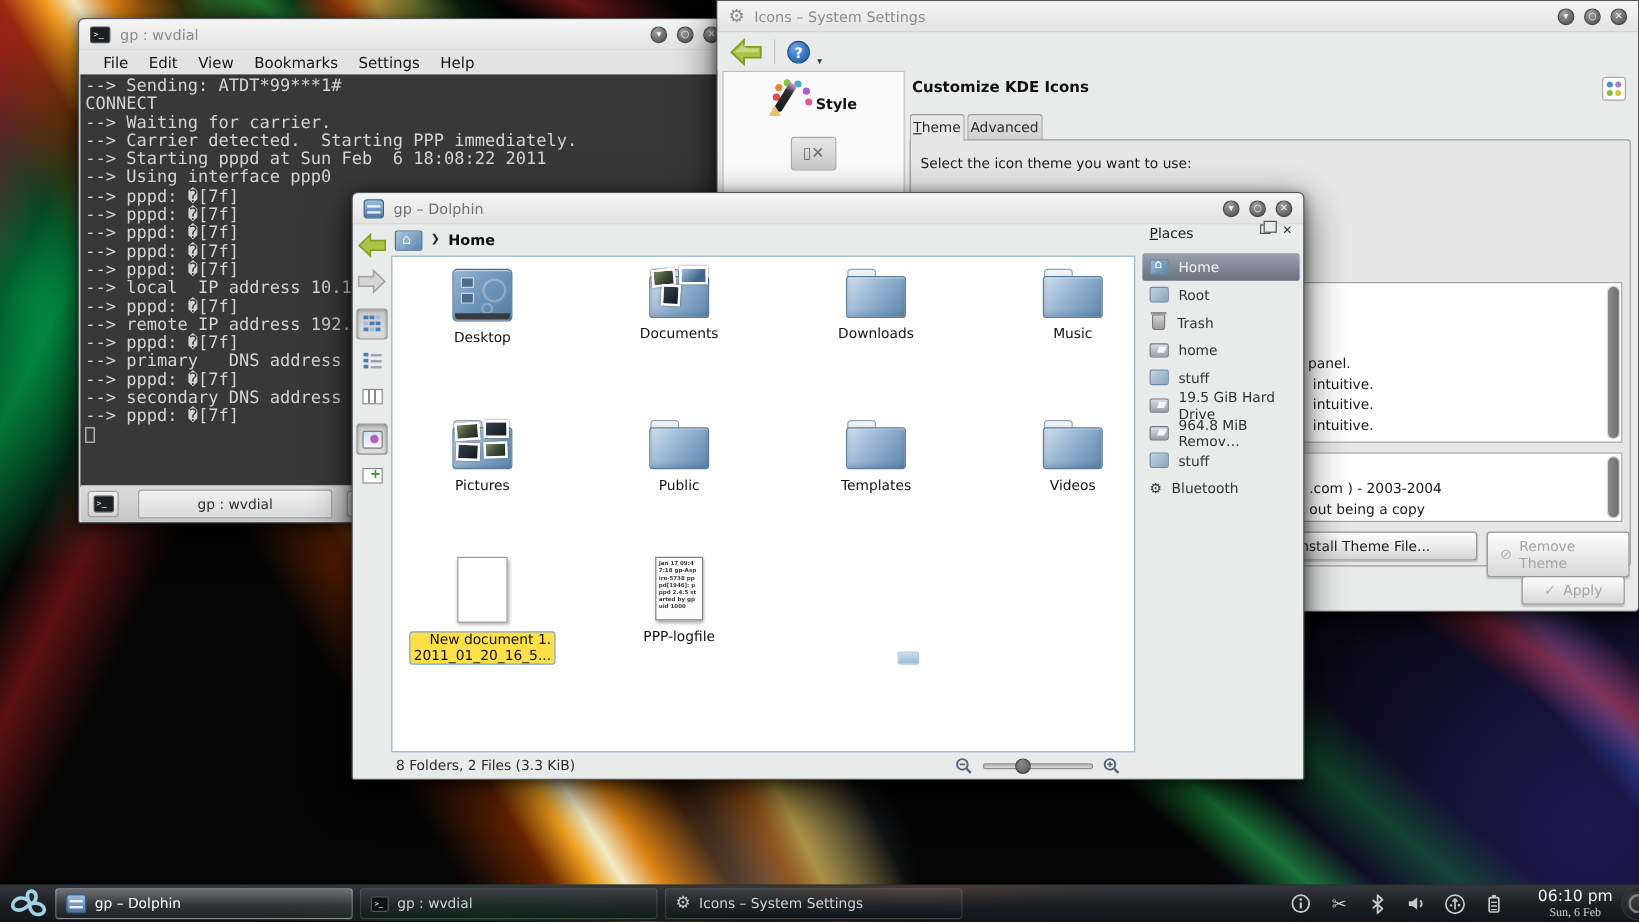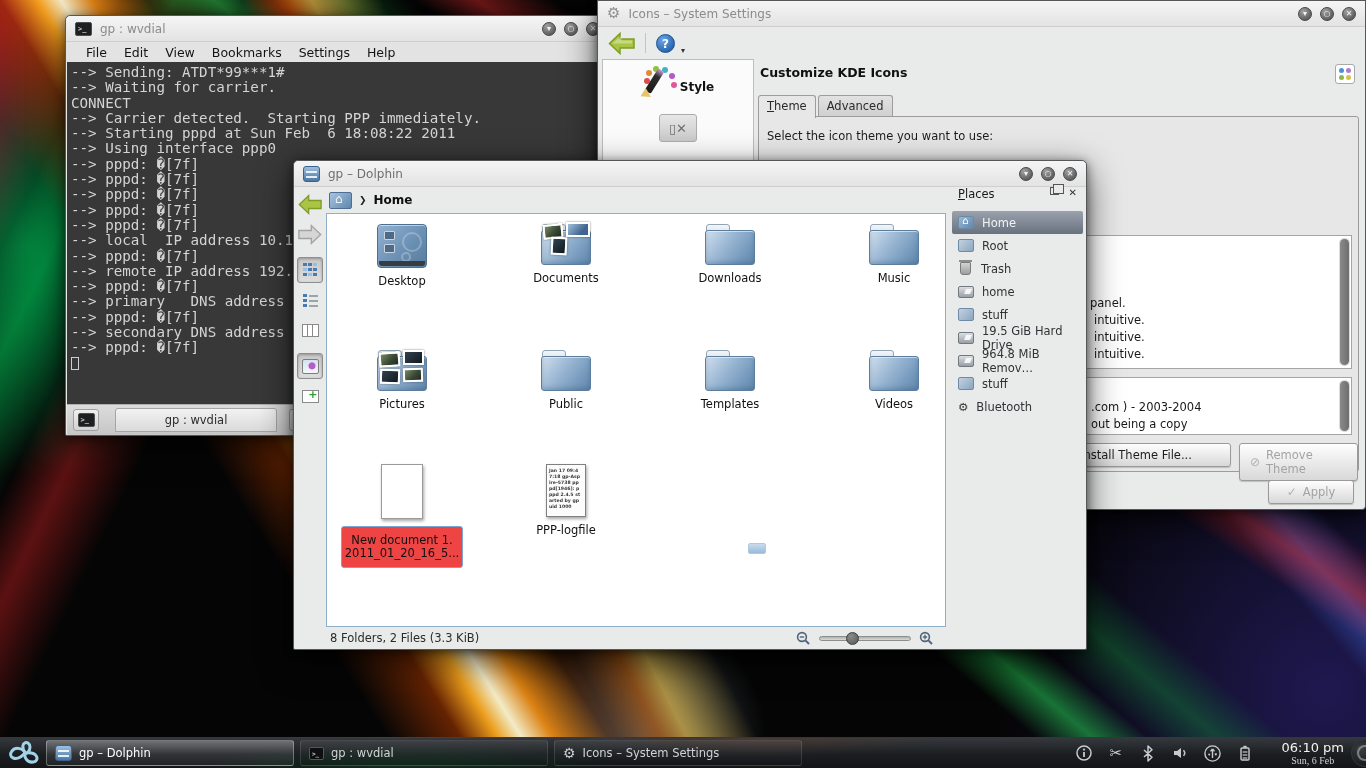--- a/index.html
+++ b/index.html
@@ -90,21 +90,21 @@
   #ss-style-label { font-size:12px; font-weight:bold; color:#111; margin-top:5px; }
   .hwico { margin-top:12px; width:38px; height:28px; border:1px solid #adadad; border-radius:3px;
     background:linear-gradient(#e7e7e7,#c9c9c9); display:flex; align-items:center;
     justify-content:center; gap:3px; color:#6f6f6f; font-size:13px; }
   #ss-main { position:absolute; left:160px; top:58px; right:6px; bottom:5px; }
   #ss-header { font-size:12.5px; font-weight:bold; color:#101010; padding:6px 2px; }
   .gridwidget { position:absolute; right:4px; top:5px; width:20px; height:20px; background:#fff;
     border:1px solid #a9a9a9; border-radius:3px; }
   .gridwidget i { position:absolute; width:5px; height:5px; border-radius:50%; }
   .tabs { position:absolute; left:0; top:36px; display:flex; }
-  .tab { padding:3px 8px 4px; font-size:11.5px; color:#2a2a2a; border:1px solid #9c9c9c;
+  .tab { padding:3px 2px 4px; font-size:11.5px; color:#2a2a2a; border:1px solid #9c9c9c;
     border-bottom:none; border-radius:3px 3px 0 0; background:linear-gradient(#e2e2e2,#cecece);
     margin-right:2px; }
   .tab.active { background:#e7e7e7; position:relative; z-index:2; padding-bottom:5px; }
   .tab.active::first-letter, #install-btn::first-letter { text-decoration:underline; }
   #ss-frame { position:absolute; left:0; top:57px; right:0; height:356px;
     border:1px solid #9c9c9c; border-radius:0 3px 3px 3px; background:#e7e7e7; }
   #ss-select { position:absolute; left:8px; top:12px; font-size:11.5px; color:#1c1c1c; }
   .whitebox { position:absolute; left:6px; right:6px; background:#fff;
     border:1px solid #a5a5a5; overflow:hidden; }
   #ss-listbox { top:118px; height:134px; }
@@ -160,21 +160,21 @@
   .iv-split { width:17px; height:13px; border:1px solid #8a8a8a; background:#fff;
     position:relative; }
   .iv-split::after { content:"+"; position:absolute; right:0px; top:-2px; color:#2f9e2f;
     font:bold 11px/11px "DejaVu Sans",sans-serif; }
   #dview { position:absolute; left:32px; top:52px; width:620px; height:414px;
     background:#fff; border:1px solid #8fb0c8; overflow:hidden; }
   #file-grid { display:grid; grid-template-columns:repeat(4,150px);
     grid-template-rows:112px 100px auto; padding-top:10px;gap:14px; }
   .fitem { display:flex; flex-direction:column; align-items:center; }
   .flabel { margin-top:7px; font-size:11.5px; color:#111; text-align:center; line-height:13px; }
-  .flabel.sel { border:1px solid #7aa6d4; background:#ef4444; border-radius:3px; padding:7px 3px; }
+  .flabel.sel { border:1px solid #7aa6d4; background:#fde047; border-radius:3px; padding:0 3px;text-align:right; }
   .ico-folder { position:relative; width:50px; height:41px; }
   .ico-folder::before { content:""; position:absolute; left:1px; top:0; width:22px; height:10px;
     background:linear-gradient(#f3f6f9,#d8e0e8); border:1px solid #93a5b4;
     border-radius:3px 3px 0 0; }
   .ico-folder::after { content:""; position:absolute; left:0; top:6px; right:0; bottom:0;
     background:linear-gradient(128deg,#d0dfee 0%,#9cb8d4 40%,#7398bc 78%,#6287ab 100%);
     border:1px solid #5c7e9e; border-radius:3px;
     box-shadow:inset 0 1px 0 rgba(255,255,255,.55), inset 0 -2px 4px rgba(40,70,100,.25); }
   .thumb { position:absolute; z-index:2; border:2px solid #fff;
     box-shadow:0 0 2px rgba(0,0,0,.5);
@@ -291,22 +291,22 @@
     <nav id="term-menubar">
         <span class="mitem">File</span>
         <span class="mitem">Edit</span>
         <span class="mitem">View</span>
         <span class="mitem">Bookmarks</span>
         <span class="mitem">Settings</span>
         <span class="mitem">Help</span>
       </nav>
     <div id="term-screen">
         <div class="tline">--&gt; Sending: ATDT*99***1#</div>
+        <div class="tline">CONNECT</div>
         <div class="tline">--&gt; Waiting for carrier.</div>
-        <div class="tline">CONNECT</div>
         <div class="tline">--&gt; Carrier detected.  Starting PPP immediately.</div>
         <div class="tline">--&gt; Starting pppd at Sun Feb  6 18:08:22 2011</div>
         <div class="tline">--&gt; Using interface ppp0</div>
         <div class="tline">--&gt; pppd: �[7f]</div>
         <div class="tline">--&gt; pppd: �[7f]</div>
         <div class="tline">--&gt; pppd: �[7f]</div>
         <div class="tline">--&gt; pppd: �[7f]</div>
         <div class="tline">--&gt; pppd: �[7f]</div>
         <div class="tline">--&gt; local  IP address 10.160.35.</div>
         <div class="tline">--&gt; pppd: �[7f]</div>

